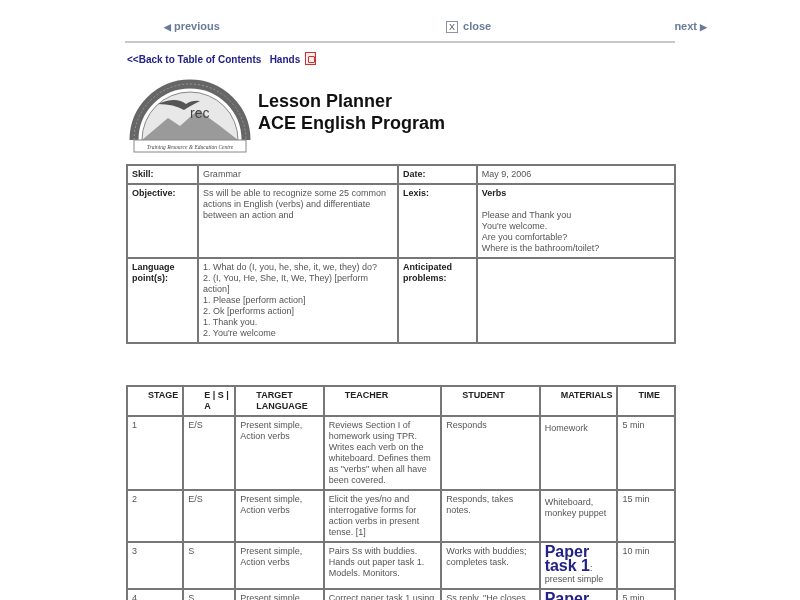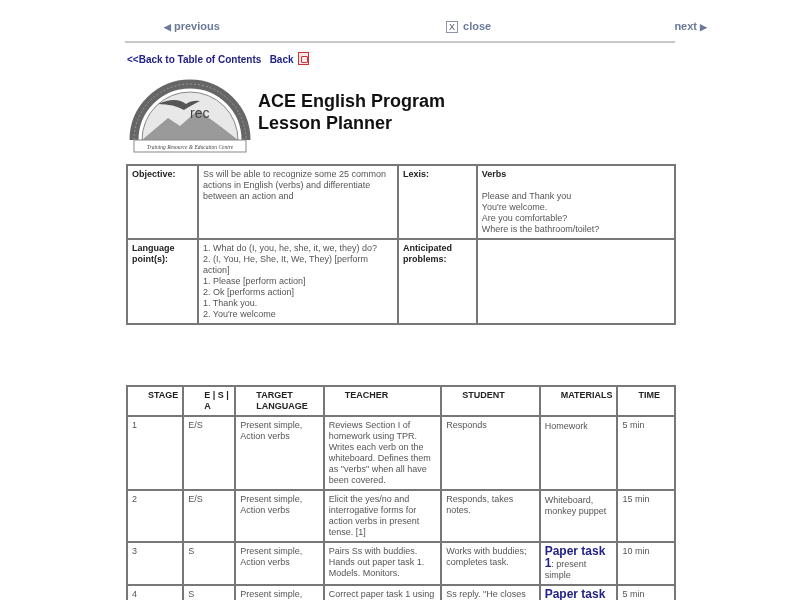--- a/index.html
+++ b/index.html
@@ -22,21 +22,21 @@
   .logo { position: absolute; left: 128px; top: 74px; width: 124px; height: 82px; }
   .title { position: absolute; left: 258px; top: 90px; font-size: 18px; font-weight: bold; color: #111; line-height: 22px; }
 
   table { border-collapse: collapse; position: absolute; font-size: 9px; color: #555; }
   td, th { border: 2px solid #777; vertical-align: top; padding: 3px 4px; text-align: left; line-height: 11px; }
   .lbl { font-weight: bold; color: #222; }
 
   #info-table { left: 126px; top: 164px; width: 550px; }
   #stage-table { left: 126px; top: 385px; width: 550px; }
   #stage-table th { font-weight: bold; color: #222; padding-left: 20px; }
-  .link-blue { color: #222288; font-weight: bold; font-size: 12px; cursor: pointer; }
+  .link-blue { color: #222288; font-weight: bold; font-size: 16px; cursor: pointer; }
   .ml { white-space: pre-line; }
 </style>
 </head>
 <body>
 
 <div class="nav-row">
   <span class="nav-prev">
     <span class="tri">◀</span>
     <span>previous</span>
   </span>
@@ -46,50 +46,56 @@
   <span class="nav-next">
     <span>next</span>
     <span class="tri">▶</span>
   </span>
 </div>
 <div class="divider"></div>
 
 <div class="toc-row">
   <a>&lt;&lt;Back to Table of Contents</a>
   &nbsp;
-  <a>Back</a>
+  <a>Hands</a>
   <span class="pdf-icon"></span>
 </div>
 
 <div class="logo">
   <svg width="124" height="82" viewBox="0 0 124 82">
     <path d="M6 66 A56 56 0 0 1 118 66" fill="none" stroke="#666" stroke-width="9"></path>
     <path d="M6 66 A56 56 0 0 1 118 66" fill="none" stroke="#999" stroke-width="1" stroke-dasharray="2 2"></path>
     <path d="M14 66 A48 48 0 0 1 110 66 Z" fill="#e8e8e8" stroke="#888" stroke-width="1"></path>
     <path d="M14 66 L40 44 L52 52 L70 36 L92 52 L110 66 Z" fill="#9a9a9a"></path>
     <path d="M30 30 Q48 22 58 30 Q64 26 72 27 Q62 32 56 36 Q46 30 30 30 Z" fill="#555"></path>
     <text x="62" y="44" font-size="14" font-family="Liberation Sans, sans-serif" fill="#444">rec</text>
     <rect x="6" y="66" width="112" height="12" fill="#fff" stroke="#888" stroke-width="1"></rect>
     <text x="62" y="75" font-size="5.5" text-anchor="middle" font-style="italic" font-family="Liberation Serif, serif" fill="#444">Training Resource &amp; Education Centre</text>
   </svg>
 </div>
 
 <div class="title">
+  <div>Lesson Planner</div>
   <div>ACE English Program</div>
-  <div>Lesson Planner</div>
 </div>
 
 <table id="info-table">
   <colgroup>
       <col style="width:71px">
       <col style="width:201px">
       <col style="width:79px">
       <col style="width:199px">
     </colgroup>
   <tbody>
+  <tr style="height:17px">
+    <td class="lbl">Skill:</td>
+    <td>Grammar</td>
+    <td class="lbl">Date:</td>
+    <td>May 9, 2006</td>
+  </tr>
   <tr style="height:72px">
     <td class="lbl">Objective:</td>
     <td>Ss will be able to recognize some 25 common actions in English (verbs) and differentiate between an action and</td>
     <td class="lbl">Lexis:</td>
     <td>
       <div class="lbl" style="margin-bottom:11px">Verbs</div>
       <div class="ml">Please and Thank you
 You're welcome.
 Are you comfortable?
 Where is the bathroom/toilet?</div>

